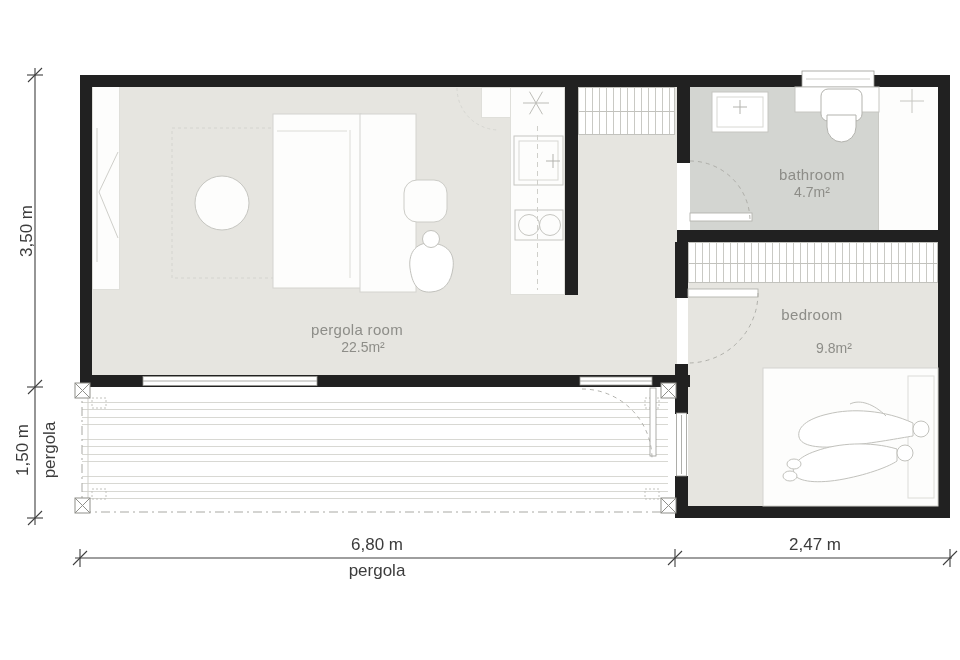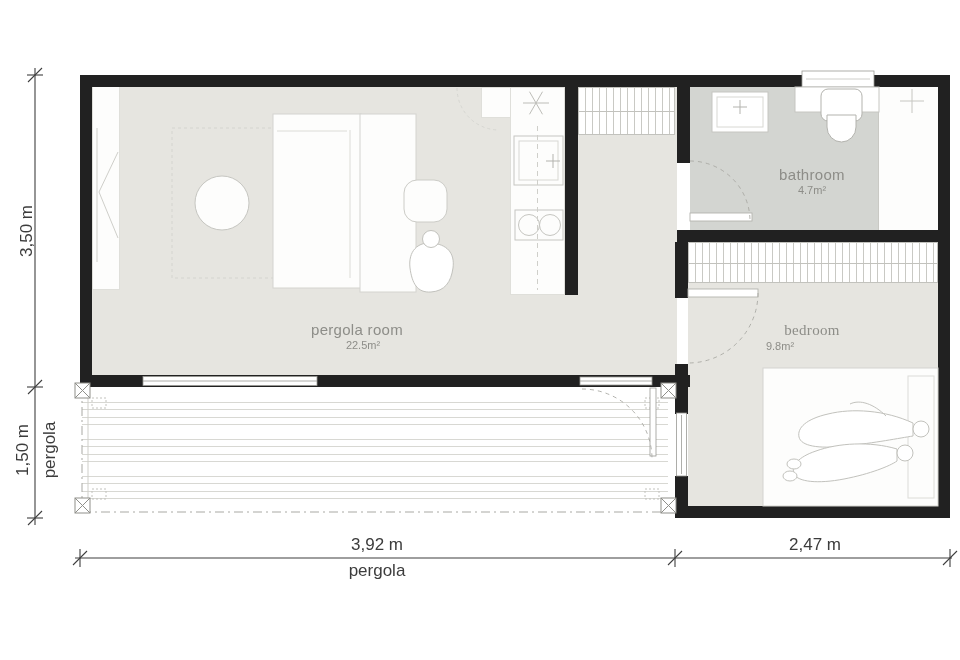--- a/index.html
+++ b/index.html
@@ -22,21 +22,21 @@
   .deck{
     position:absolute;background:
       repeating-linear-gradient(180deg,#ffffff 0,#ffffff 6.6px,#d8d8d3 6.6px,#d8d8d3 7.4px);
   }
   .room-label{
     position:absolute;width:160px;text-align:center;
     color:var(--label-text,#8d8d88);font-size:15px;letter-spacing:.3px;
   }
   .room-area{
     position:absolute;width:160px;text-align:center;
-    color:var(--label-text,#8d8d88);font-size:11px;
+    color:var(--label-text,#8d8d88);font-size:14px;
   }
   .dim-label{
     position:absolute;width:160px;text-align:center;
     color:var(--dimension-text,#3c3c3c);font-size:17px;
   }
   .dim-label.vert{width:80px;height:20px;transform:rotate(-90deg);}
   svg{position:absolute;left:0;top:0;pointer-events:none;}
 </style>
 </head>
 <body>
@@ -246,24 +246,24 @@
         </g>
     </g>
   </svg>
 
   <div class="room-label" style="left:277px;top:321px;">pergola room</div>
   <div class="room-area" style="left:283px;top:339px;">22.5m²</div>
 
   <div class="room-label" style="left:732px;top:166px;">bathroom</div>
   <div class="room-area" style="left:732px;top:184px;">4.7m²</div>
 
-  <div class="room-label" style="left:732px;top:322px;font-family:Liberation Serif, serif;">bedroom</div>
-  <div class="room-area" style="left:700px;top:340px;">9.8m²</div>
+  <div class="room-label" style="left:732px;top:306px;">bedroom</div>
+  <div class="room-area" style="left:754px;top:340px;">9.8m²</div>
 
   <div class="dim-label vert" style="left:-13px;top:221px;">3,50 m</div>
   <div class="dim-label vert" style="left:-17px;top:440px;">1,50 m</div>
   <div class="dim-label vert" style="left:10px;top:440px;">pergola</div>
 
-  <div class="dim-label" style="left:297px;top:535px;">3,92 m</div>
+  <div class="dim-label" style="left:297px;top:535px;">6,80 m</div>
   <div class="dim-label" style="left:297px;top:561px;">pergola</div>
   <div class="dim-label" style="left:735px;top:535px;">2,47 m</div>
 
 </div>
 
 </body></html>

